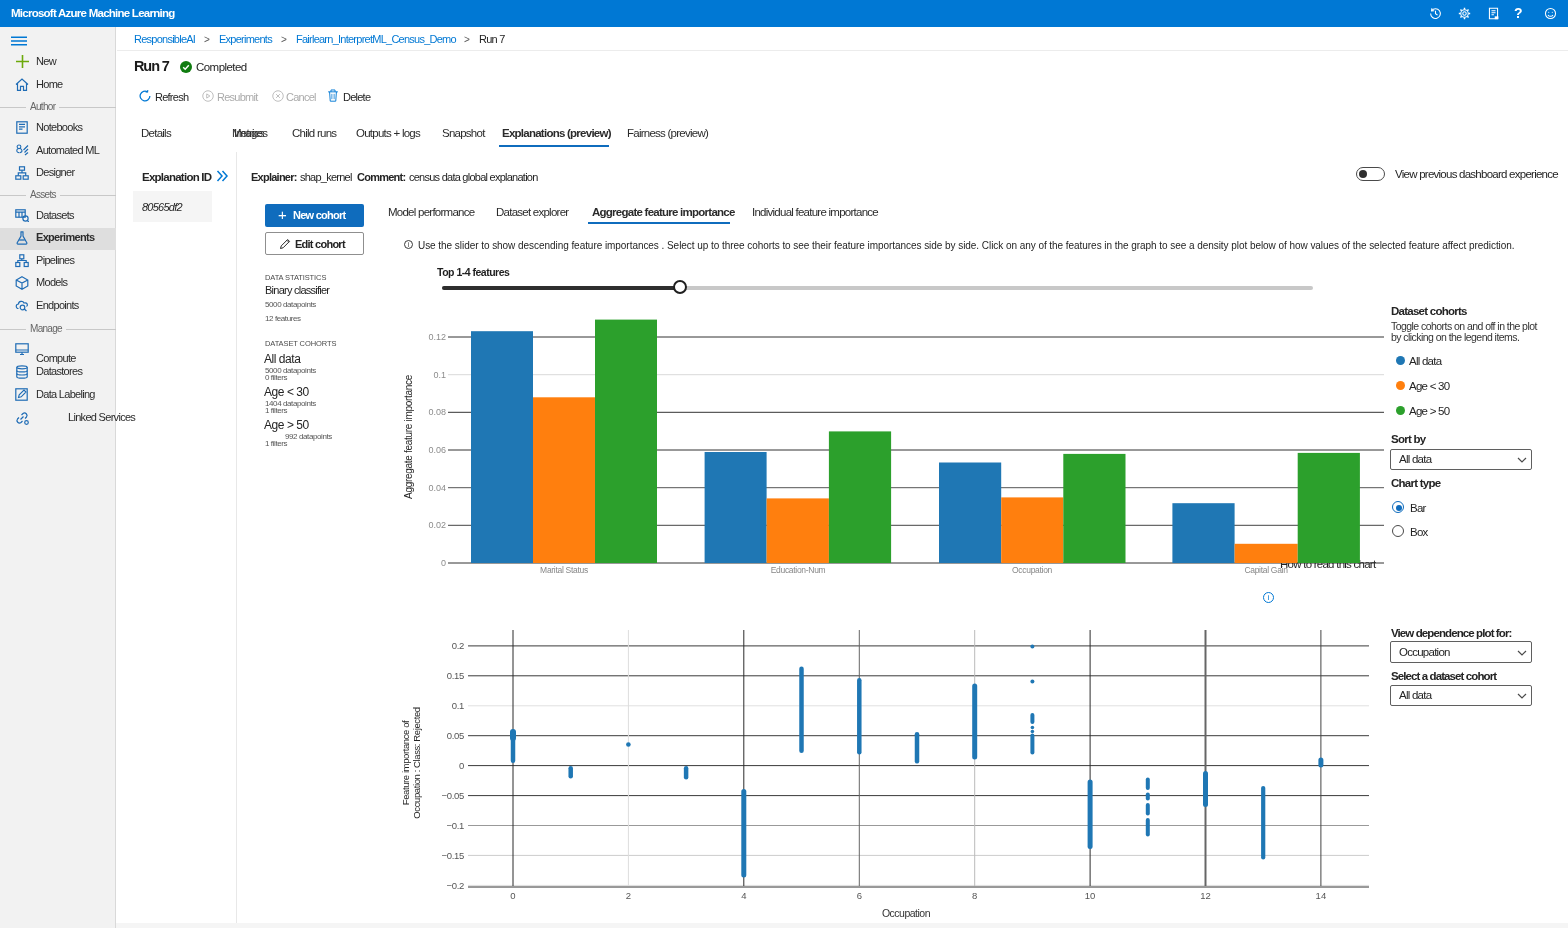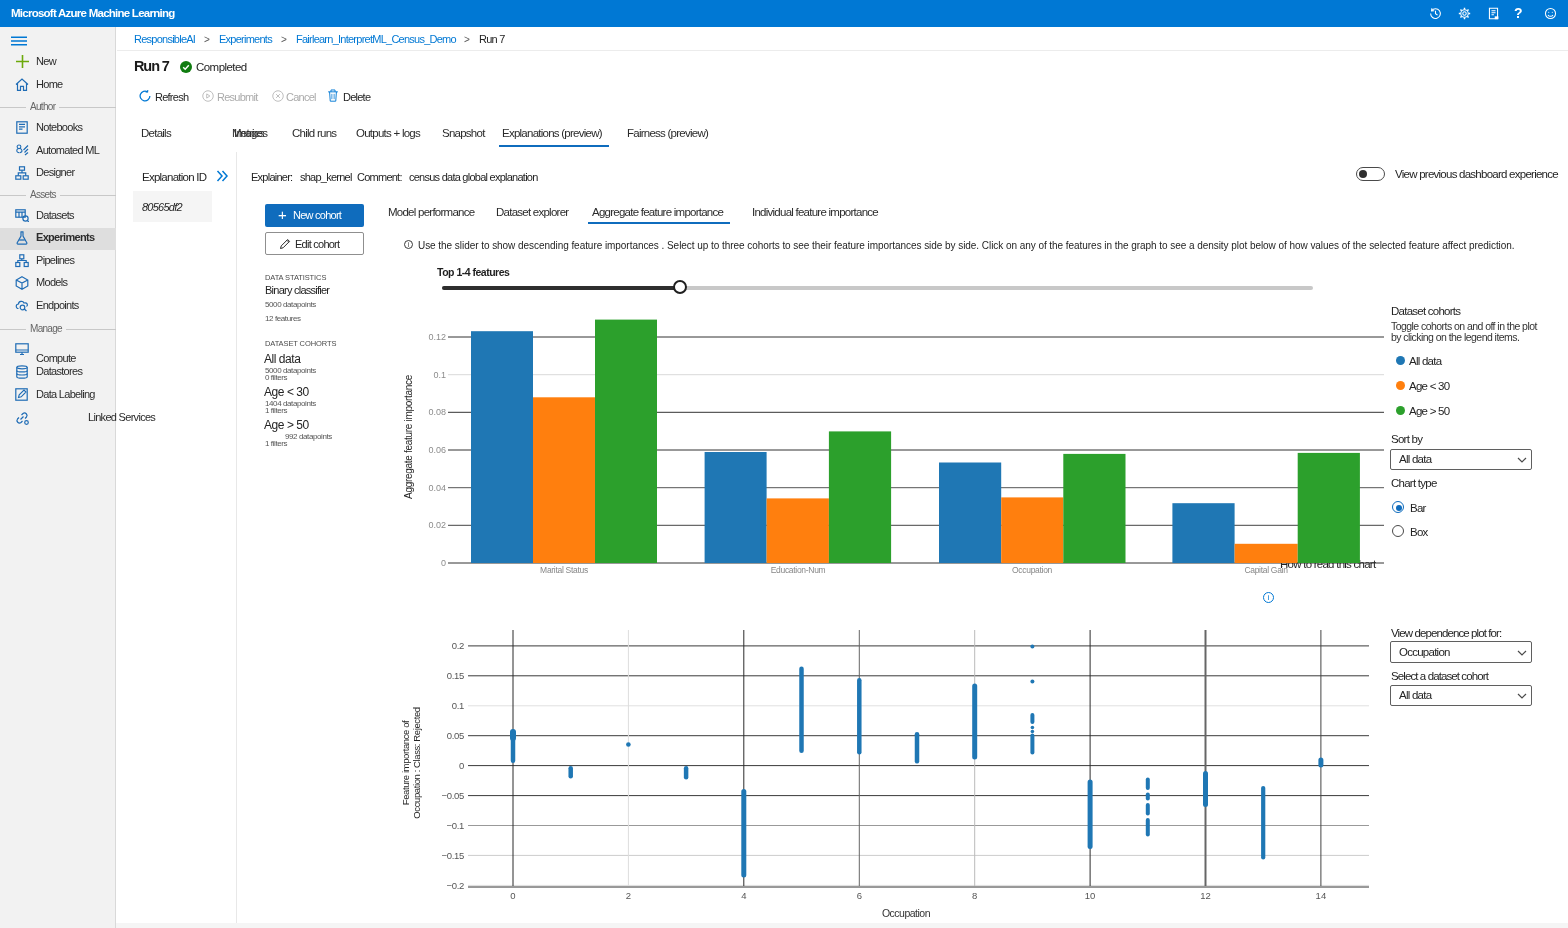--- a/index.html
+++ b/index.html
@@ -4,21 +4,21 @@
 <style>
   * { margin:0; padding:0; box-sizing:border-box; }
   html,body { width:1568px; height:928px; overflow:hidden; background:#fff;
     font-family:"Liberation Sans", sans-serif; color:#242424; }
   .abs { position:absolute; white-space:nowrap; }
   .s8 { font-size:8px; letter-spacing:-0.4px; }
   .s10 { font-size:10px; letter-spacing:-0.5px; }
   .s11 { font-size:11px; letter-spacing:-0.75px; }
   .s115 { font-size:11.5px; letter-spacing:-0.75px; }
   .s12 { font-size:12px; letter-spacing:-0.45px; }
-  .b { font-weight:normal; }
+  .b { font-weight:bold; }
   svg text { font-family:"Liberation Sans", sans-serif; }
 </style>
 </head>
 <body>
 
 <div class="abs" style="left:0;top:0;width:1568px;height:27px;background:#0078d4;">
   <div class="abs" style="left:11px;top:7px;font-size:11.5px;letter-spacing:-0.75px;font-weight:bold;color:#fff;">Microsoft Azure Machine Learning</div>
 
   <svg class="abs" style="left:1429px;top:7px" width="13" height="13" viewBox="0 0 16 16" fill="none" stroke="#fff" stroke-width="1.3">
     <path d="M3.2 4.5 A6 6 0 1 1 2 8"></path>
@@ -149,21 +149,21 @@
       <path d="M3.5 9.5 L4.2 6.8 L9 2 L11 4 L6.2 8.8 Z" stroke-width="1.1"></path>
     </svg>
   <div class="abs" style="left:36px;top:361px;">Data Labeling</div>
 
   <svg class="abs" style="left:15px;top:384px" width="14" height="14" viewBox="0 0 14 14" fill="none" stroke="#1f6cb5" stroke-width="1.2">
       <path d="M5.5 8.5 L8.5 5.5"></path>
       <path d="M6.5 4 L8 2.5 A2.5 2.5 0 0 1 11.5 6 L10 7.5"></path>
       <path d="M7.5 10 L6 11.5 A2.5 2.5 0 0 1 2.5 8 L4 6.5"></path>
       <circle cx="11.5" cy="11.5" r="1.8"></circle>
     </svg>
-  <div class="abs" style="left:40px;top:384px;padding-left:48px;">Linked Services</div>
+  <div class="abs" style="left:20px;top:384px;padding-left:48px;">Linked Services</div>
 </div>
 
 <div class="abs" style="left:117px;top:27px;width:1451px;height:24px;border-bottom:1px solid #ececec;background:#fff;"></div>
 <div class="abs s11" style="left:134px;top:33px;color:#0078d4;">ResponsibleAI</div>
 <div class="abs s10" style="left:204px;top:33.5px;color:#595959;">&gt;</div>
 <div class="abs s11" style="left:219px;top:33px;color:#0078d4;">Experiments</div>
 <div class="abs s10" style="left:281px;top:33.5px;color:#595959;">&gt;</div>
 <div class="abs s11" style="left:296px;top:33px;color:#0078d4;">Fairlearn_InterpretML_Census_Demo</div>
 <div class="abs s10" style="left:464px;top:33.5px;color:#595959;">&gt;</div>
 <div class="abs s11" style="left:479px;top:33px;color:#242424;">Run 7</div>

